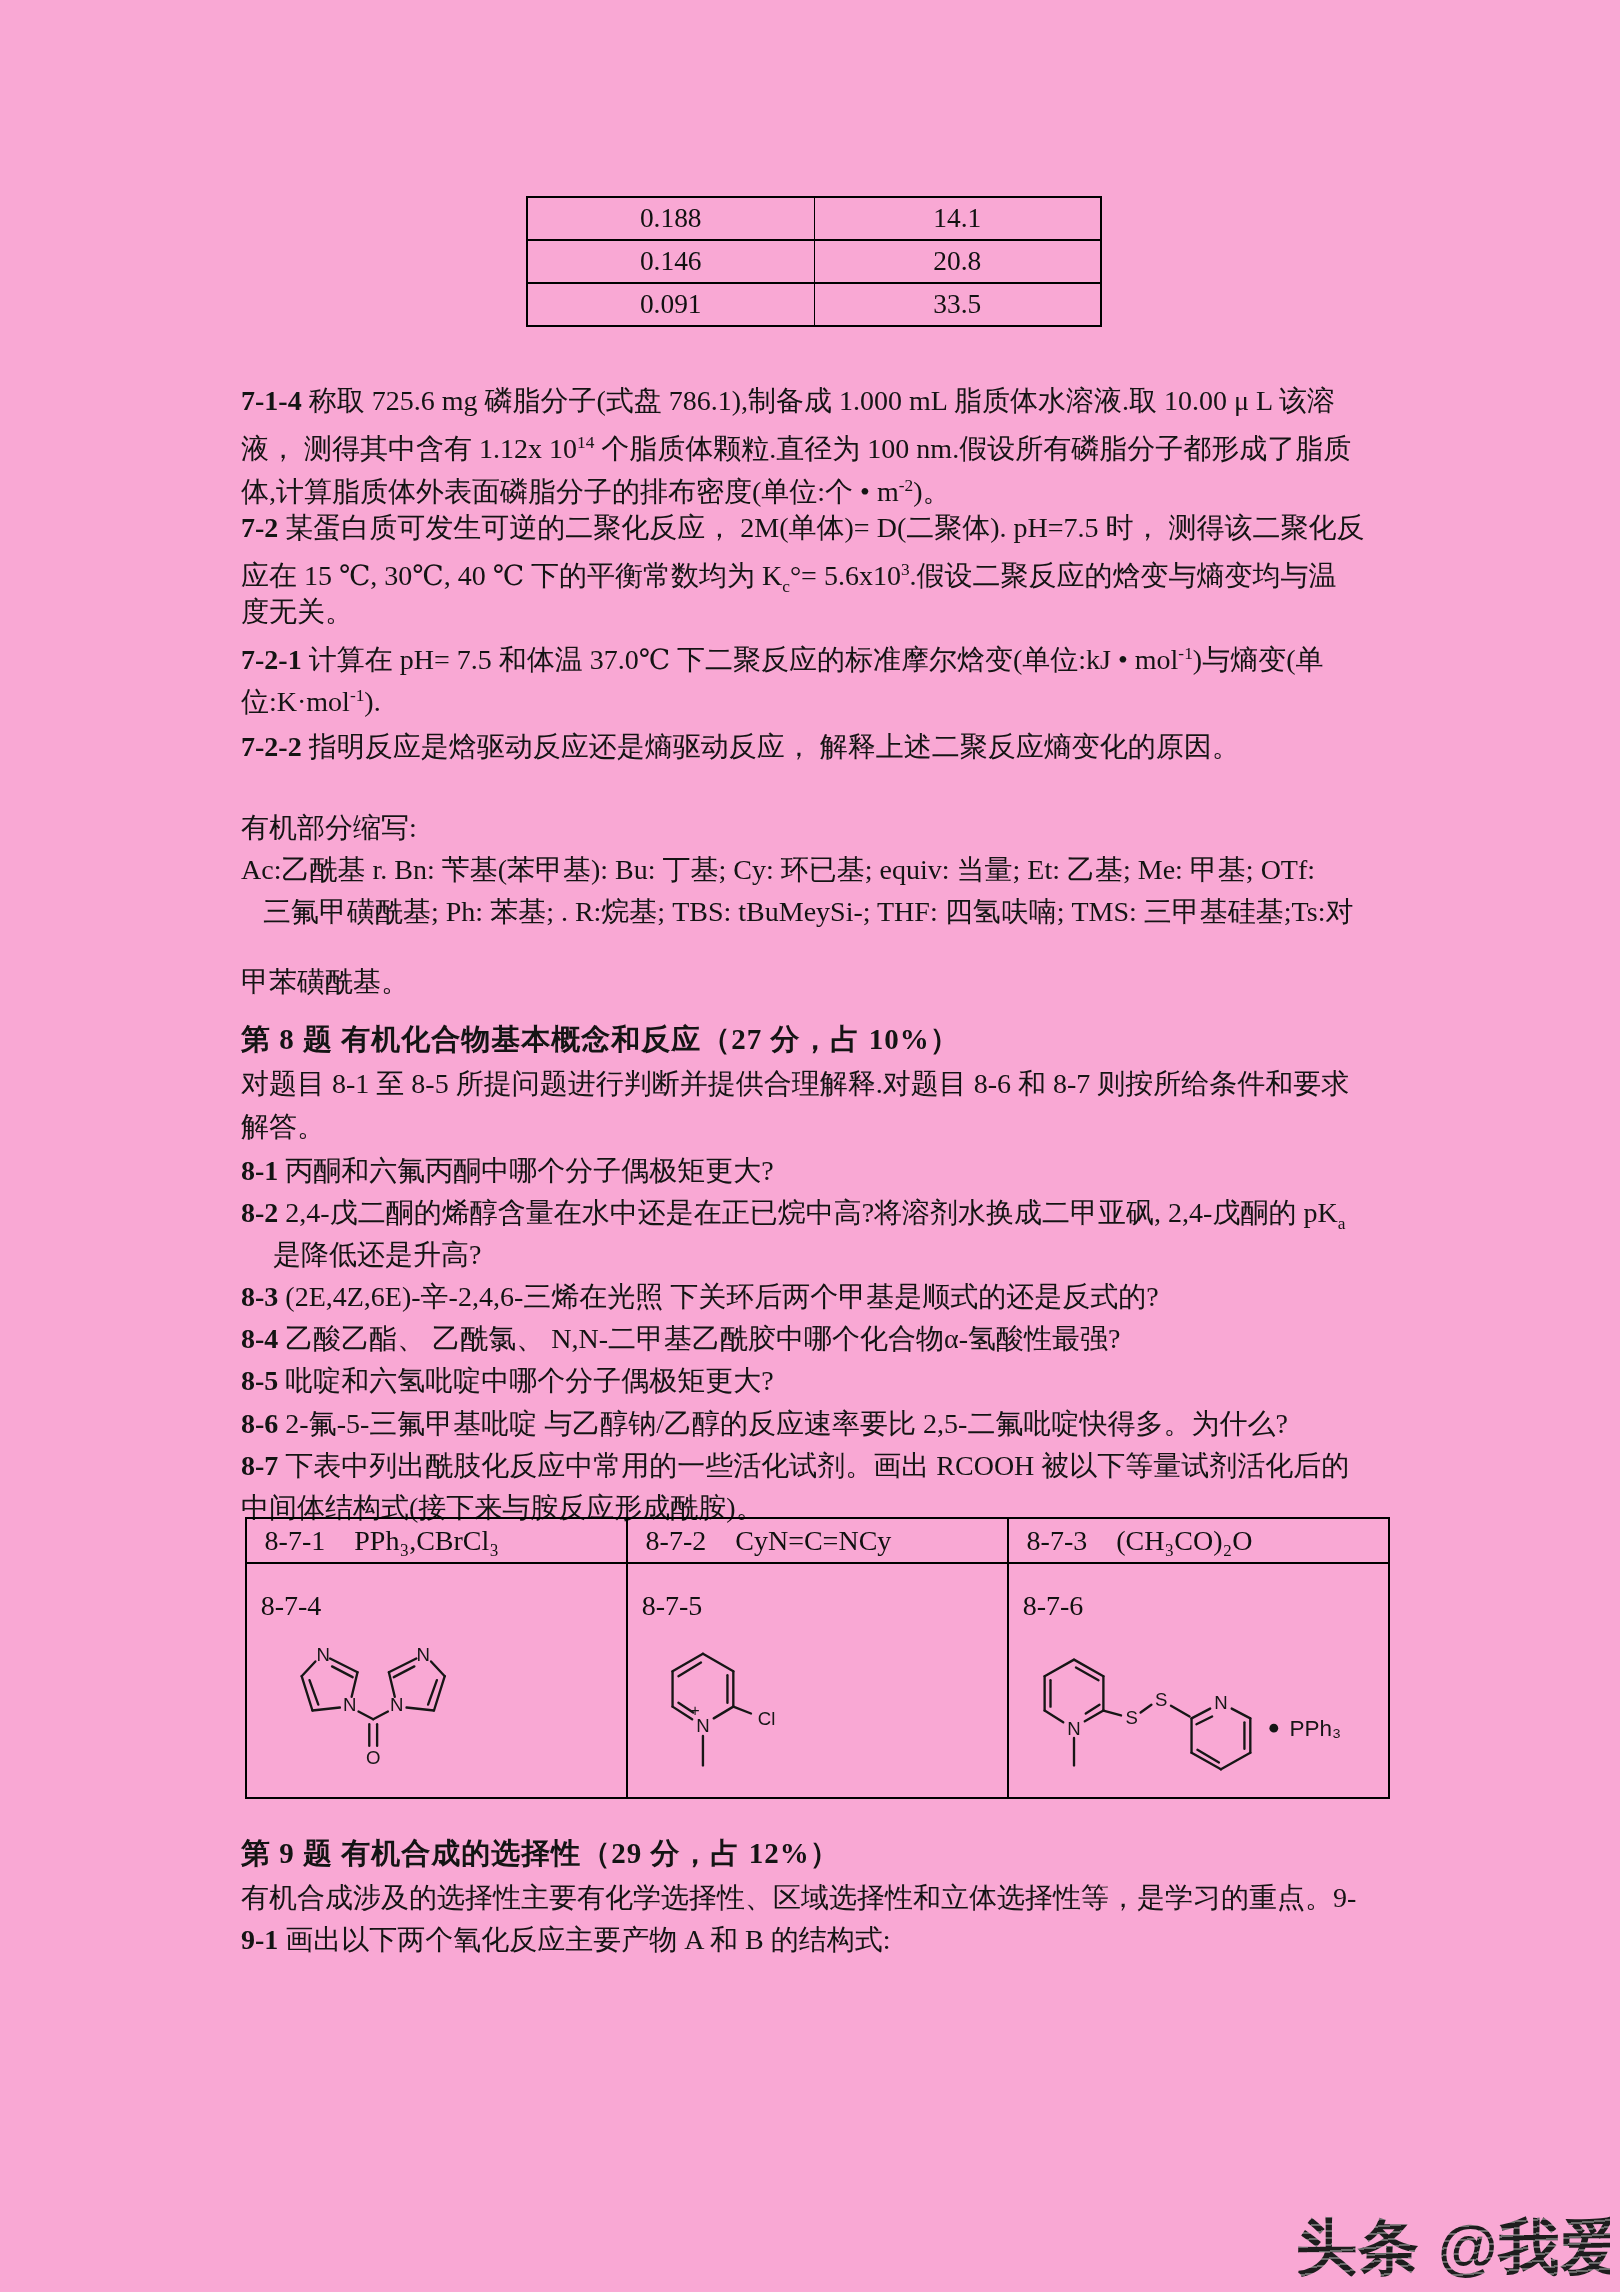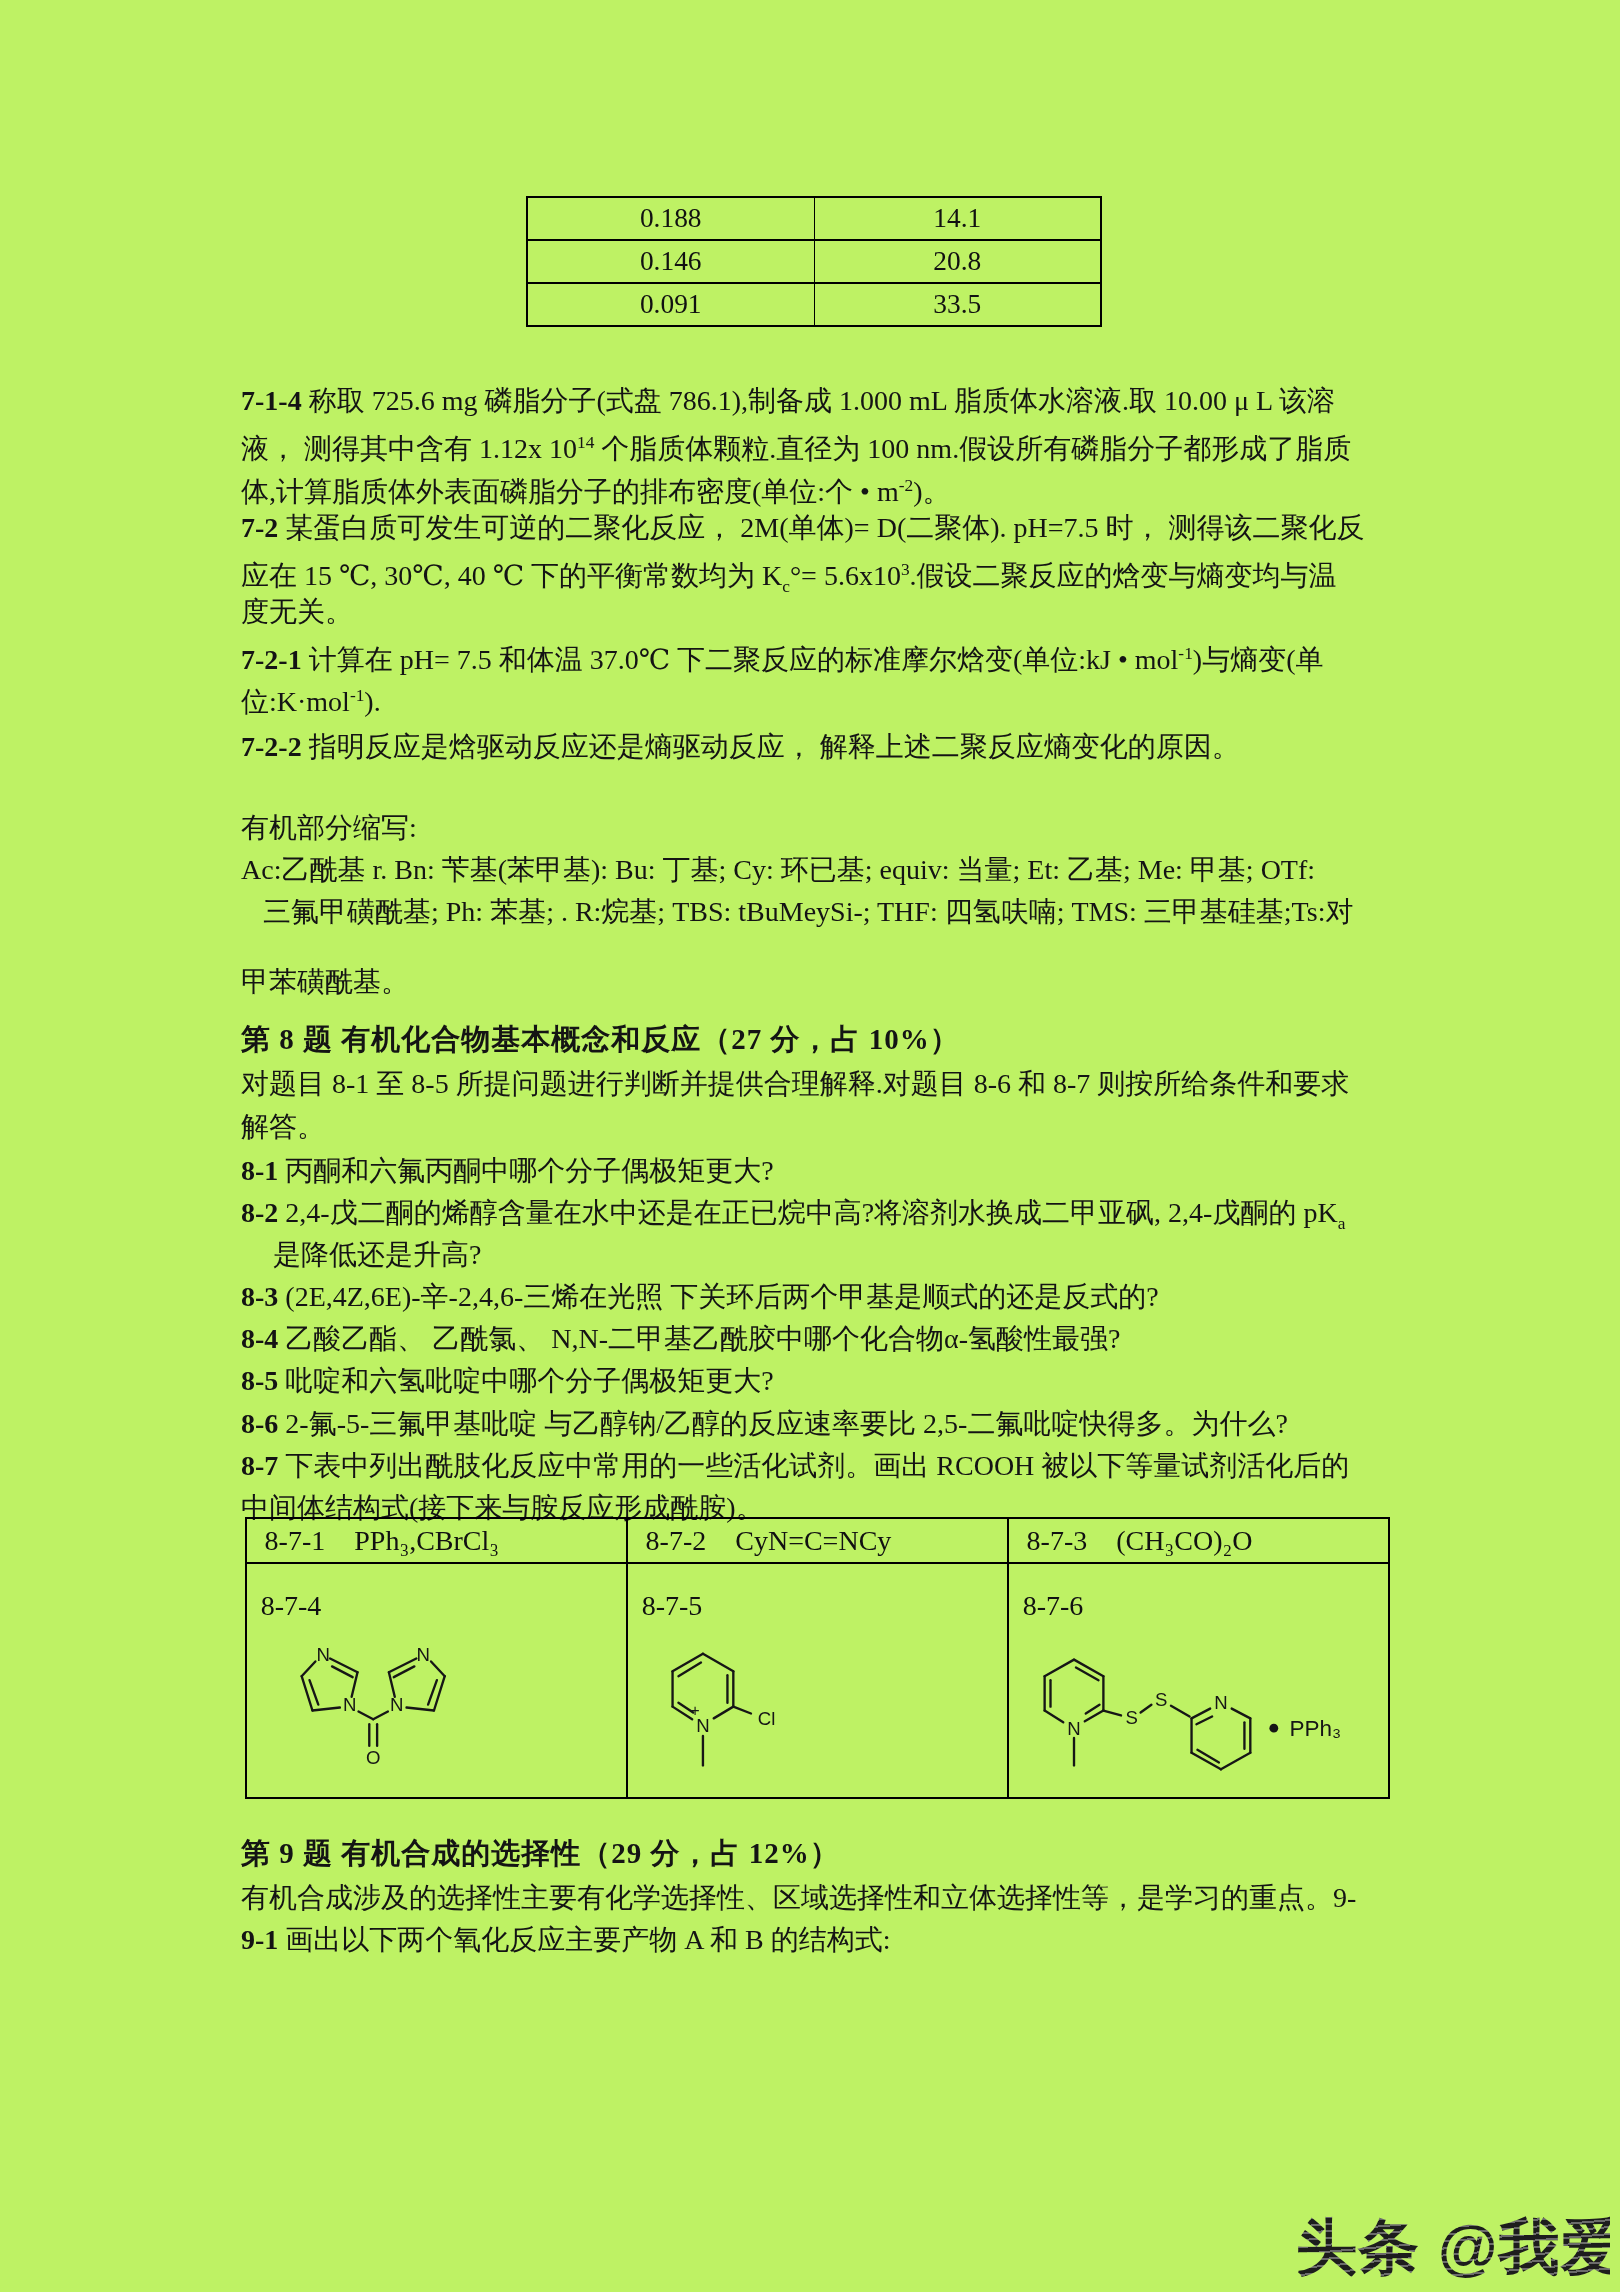--- a/index.html
+++ b/index.html
@@ -1,16 +1,16 @@
 <!DOCTYPE html>
 <html><head>
 <meta charset="utf-8">
 <style>
   html,body{margin:0;padding:0;background:#e8e8e8;}
-  #page{position:relative;width:1620px;height:2293px;background:#bef264;overflow:hidden;
+  #page{position:relative;width:1620px;height:2293px;background:#f9a8d4;overflow:hidden;
         font-family:"Liberation Serif","DejaVu Serif",serif;color:#111;}
   
   .line{position:absolute;left:241px;white-space:nowrap;font-size:28px;line-height:42px;color:#141414;}
   .line .b{font-weight:bold;}
   .line.hline{font-size:29px;line-height:45px;letter-spacing:1px;}
   .sup{font-size:0.62em;vertical-align:super;}
   .sub{font-size:0.62em;vertical-align:sub;}
   
   .t1{position:absolute;left:526px;top:196px;width:576px;border-collapse:collapse;table-layout:fixed;
       border:2px solid #000;}

